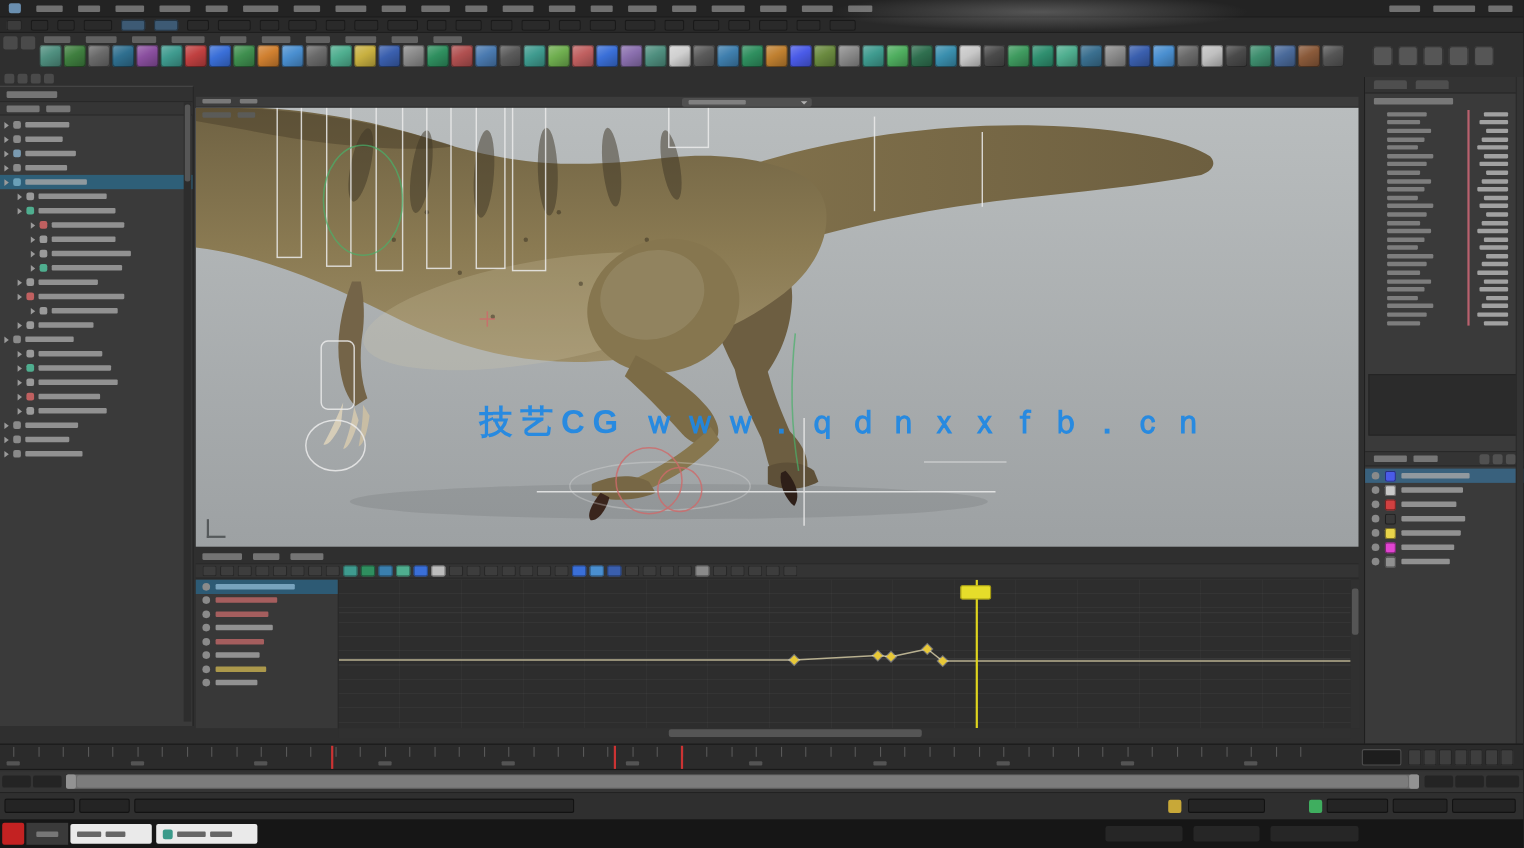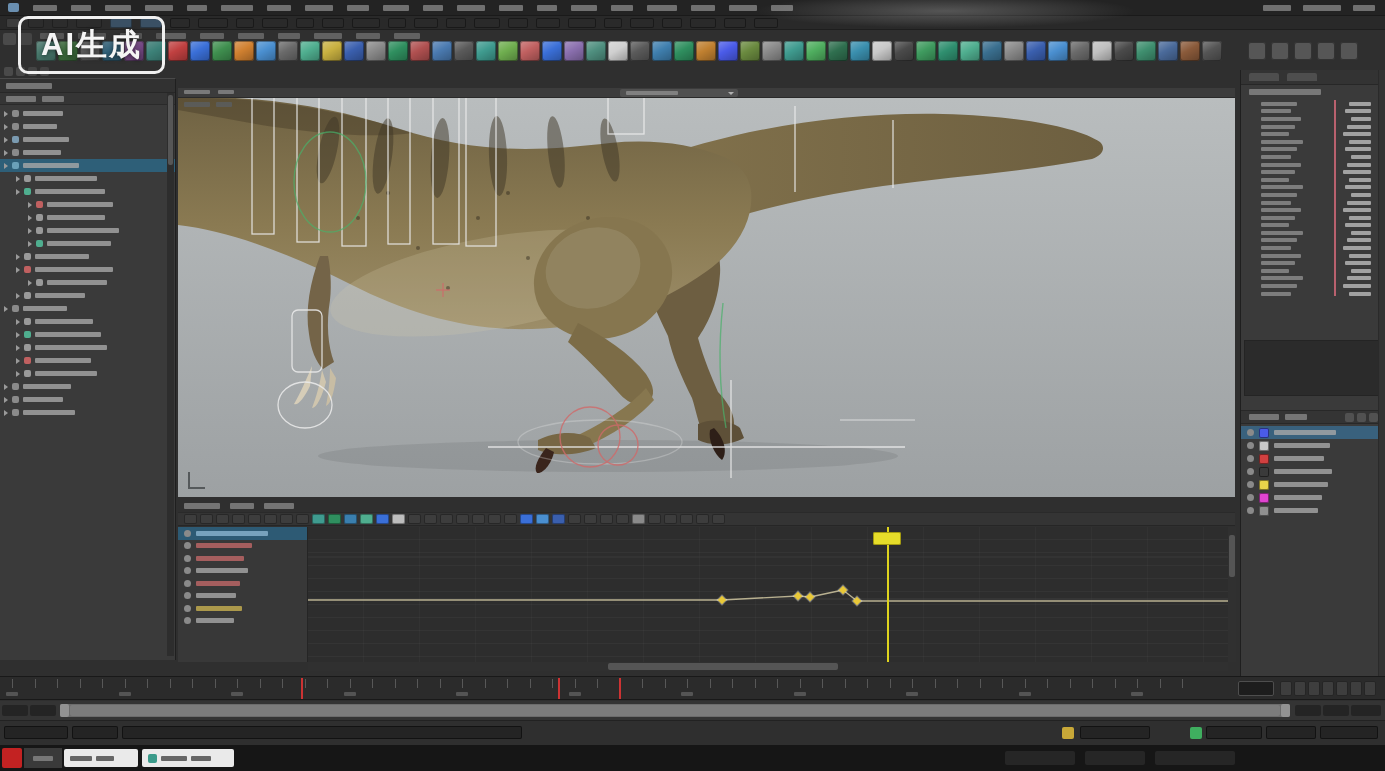--- a/index.html
+++ b/index.html
@@ -545,20 +545,21 @@
         <circle cx="440" cy="347" r="20"></circle>
         <line x1="258" y1="192" x2="272" y2="192"></line>
         <line x1="265" y1="185" x2="265" y2="199"></line>
       </g>
     </svg>
     <div class="vplabels">
       <span class="tbar" style="width:26px"></span>
       <span class="tbar" style="width:16px"></span>
     </div>
     <div class="axisgizmo"></div>
+    <div class="wmark" style="color: rgb(30, 136, 229);">技艺CG ｗｗｗ．ｑｄｎｘｘｆｂ．ｃｎ</div>
   </div>
 
   <div class="rpanel">
     <div class="rtabs">
       <div class="rtab"></div>
       <div class="rtab"></div>
     </div>
     <div class="rhead">
       <span class="tbar" style="width:72px"></span>
     </div>
@@ -939,14 +940,13 @@
     <div class="wbox" style="left:142px;width:92px">
       <span class="tealdot"></span>
       <span class="wbar" style="width:26px"></span>
       <span class="wbar" style="width:20px"></span>
     </div>
     <div class="bbox" style="left:1005px;width:70px"></div>
     <div class="bbox" style="left:1085px;width:60px"></div>
     <div class="bbox" style="left:1155px;width:80px"></div>
   </div>
 
-  <div class="aibadge">AI生成</div>
 </div>
 
 </body></html>

